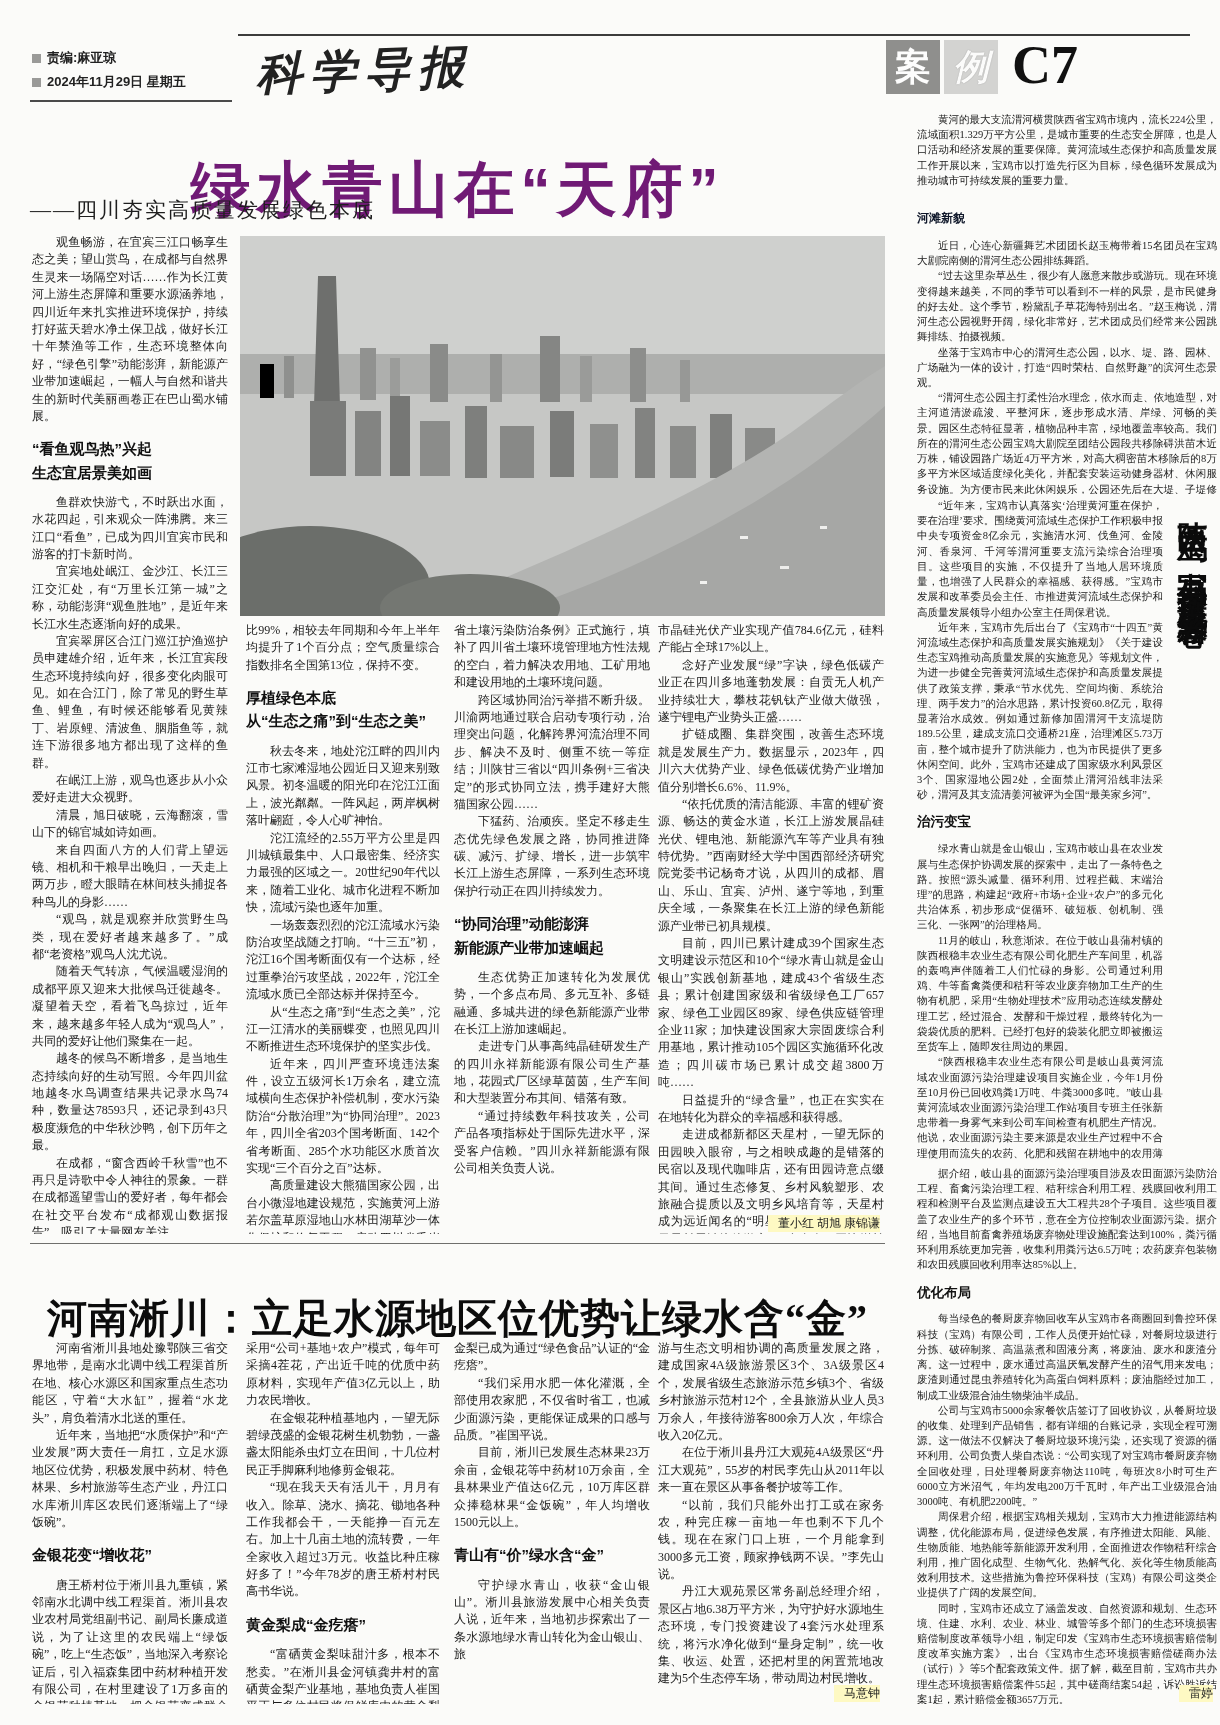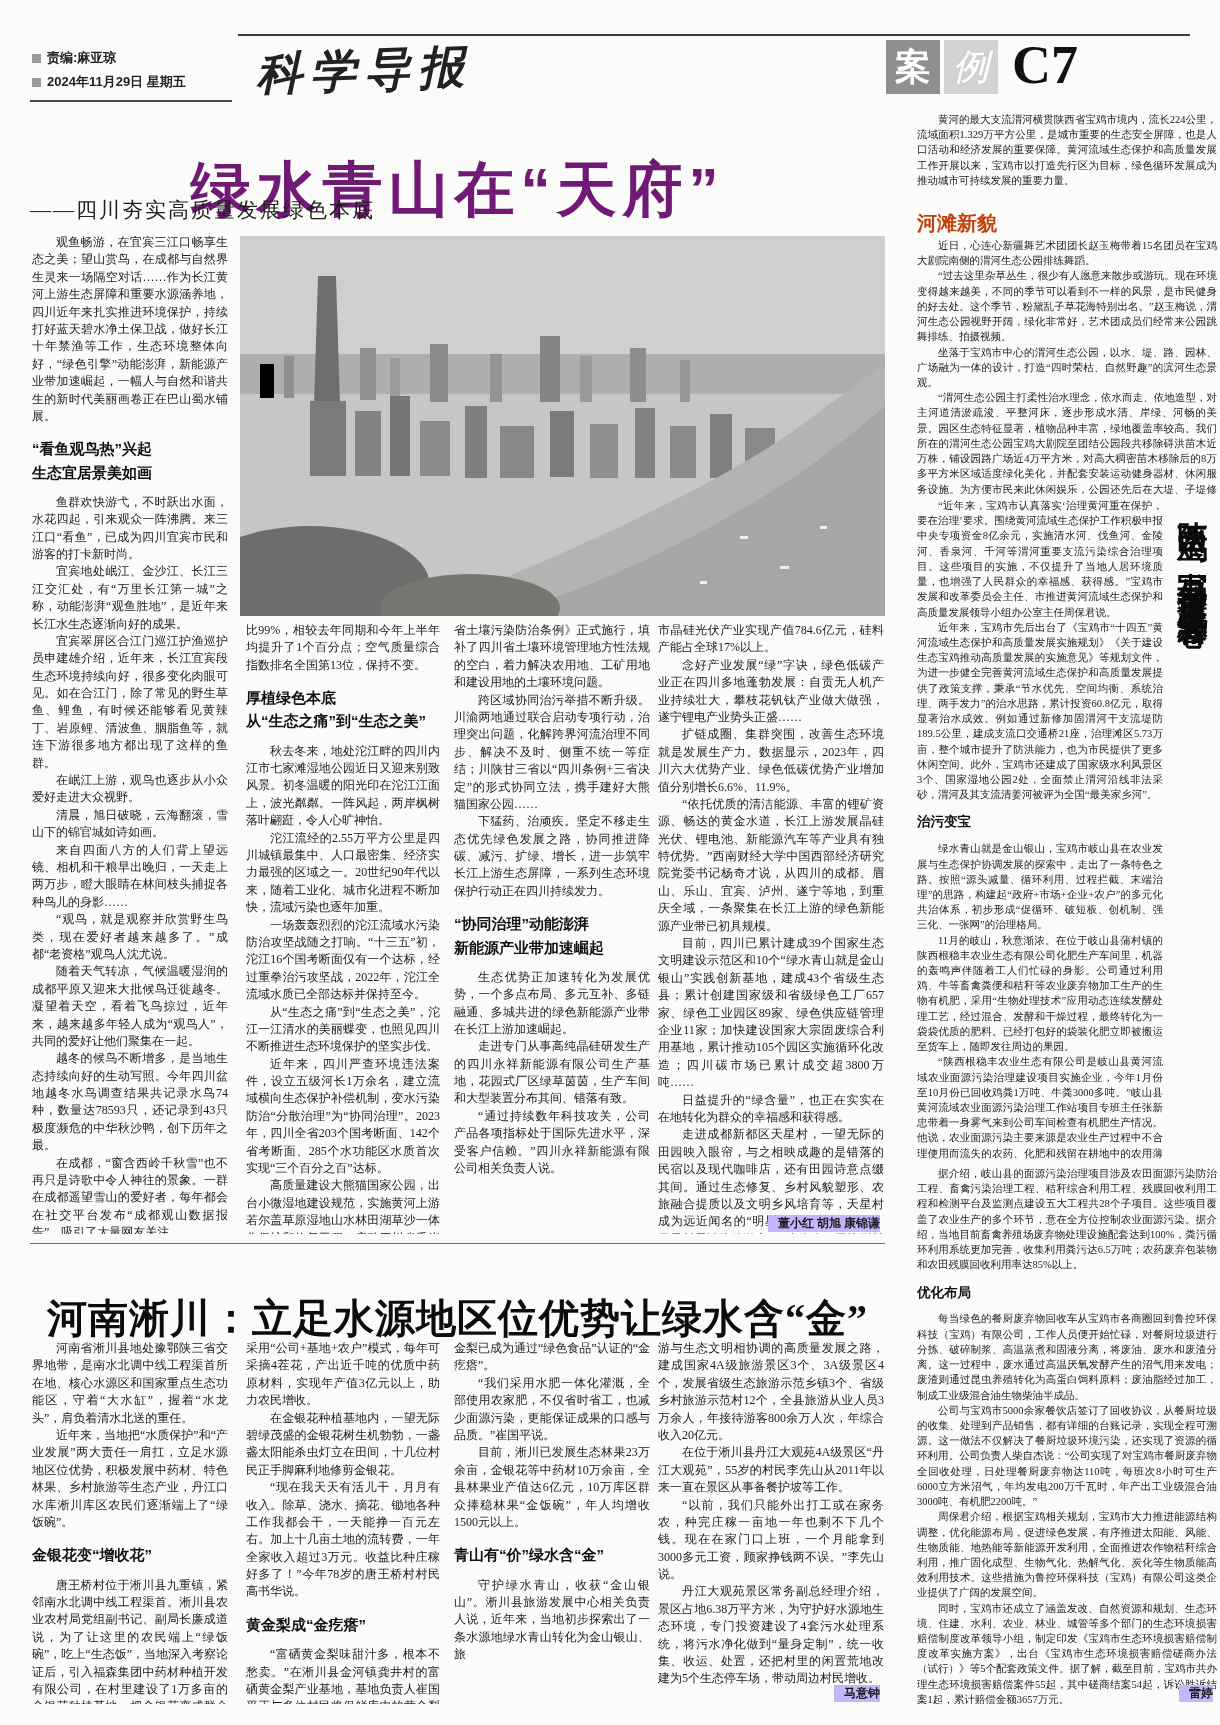--- a/index.html
+++ b/index.html
@@ -44,40 +44,40 @@
   .col-m3{left:454px;top:622px;width:196px;height:612px;}
   .col-m4{left:658px;top:622px;width:226px;height:612px;}
   .para{margin:0;text-indent:2em;}
   .noindent{text-indent:0;}
   .col-sub{
     font-family:"Liberation Sans","DejaVu Sans",sans-serif;
     font-weight:bold;font-size:15px;line-height:1.55;margin:12px 0 10px;
     text-indent:0;white-space:pre-line;color:#111;
   }
   .byline-abs{
-    position:absolute;right:4px;bottom:2px;font-weight:bold;font-size:12px;
-    background:#c4b5fd;padding-left:10px;
+    position:absolute;right:4px;bottom:2px;font-weight:normal;font-size:12px;
+    background:#fef9c3;padding-left:10px;
   }
   
   .mid-rule{position:absolute;left:30px;top:1243px;width:855px;height:1px;background:#6f6f6d;}
   .henan-headline{
     position:absolute;left:30px;top:1258px;width:855px;text-align:center;
     font-family:"Liberation Serif","DejaVu Serif",serif;
     font-weight:900;font-size:40px;letter-spacing:1px;color:#0c0c0c;
   }
   .col-h1{left:32px;top:1340px;width:196px;height:364px;}
   .col-h2{left:246px;top:1340px;width:194px;height:364px;}
   .col-h3{left:454px;top:1340px;width:196px;height:364px;}
   .col-h4{left:658px;top:1340px;width:226px;height:364px;}
   
   .sx{position:absolute;left:890px;top:0;width:300px;height:1725px;margin-left:27px;}
   .sx-block{position:absolute;left:0;width:300px;overflow:hidden;font-size:10.5px;line-height:1.45;text-align:justify;}
   .sx-intro{top:112px;height:96px;}
   .sx-h{position:absolute;left:0;font-family:Liberation Sans, sans-serif;
-    font-weight:bold;font-size:20px;color:#c2410c;}
+    font-weight:bold;font-size:12px;color:#0f172a;}
   .sx-h1{top:210px;}
   .sx-blockA{top:238px;height:256px;}
   .sx-narrow{position:absolute;left:0;top:498px;width:246px;height:662px;overflow:hidden;
     font-size:10.5px;line-height:1.45;text-align:justify;}
   .sx-vertical{
     position:absolute;right:0;top:498px;height:662px;width:50px;
     writing-mode:vertical-rl;text-orientation:upright;
     font-family:"Liberation Serif","DejaVu Serif",serif;
     font-weight:900;font-size:30px;letter-spacing:4px;color:#0b0b0b;
     display:flex;align-items:center;

